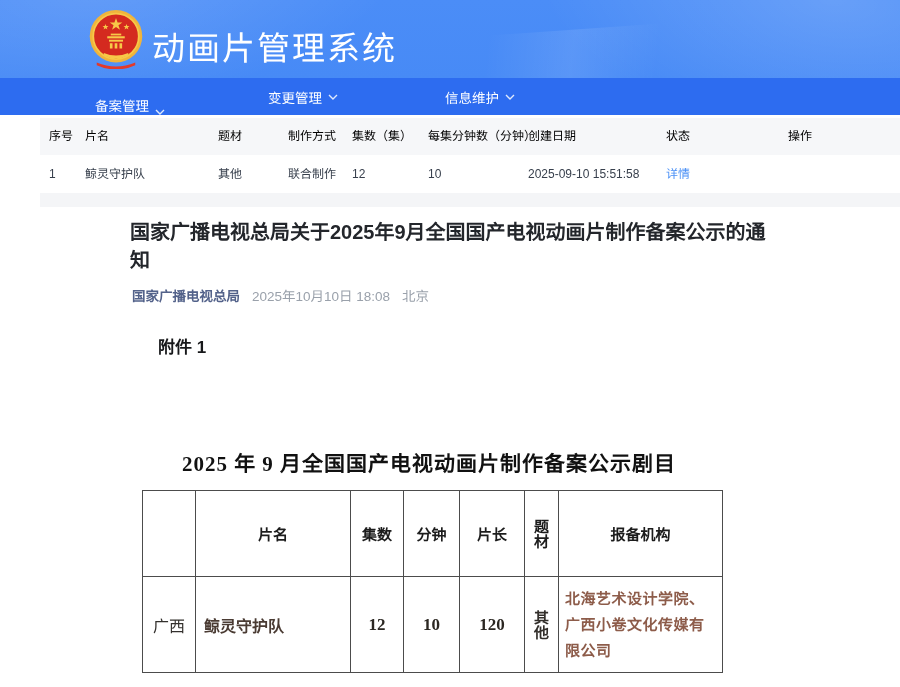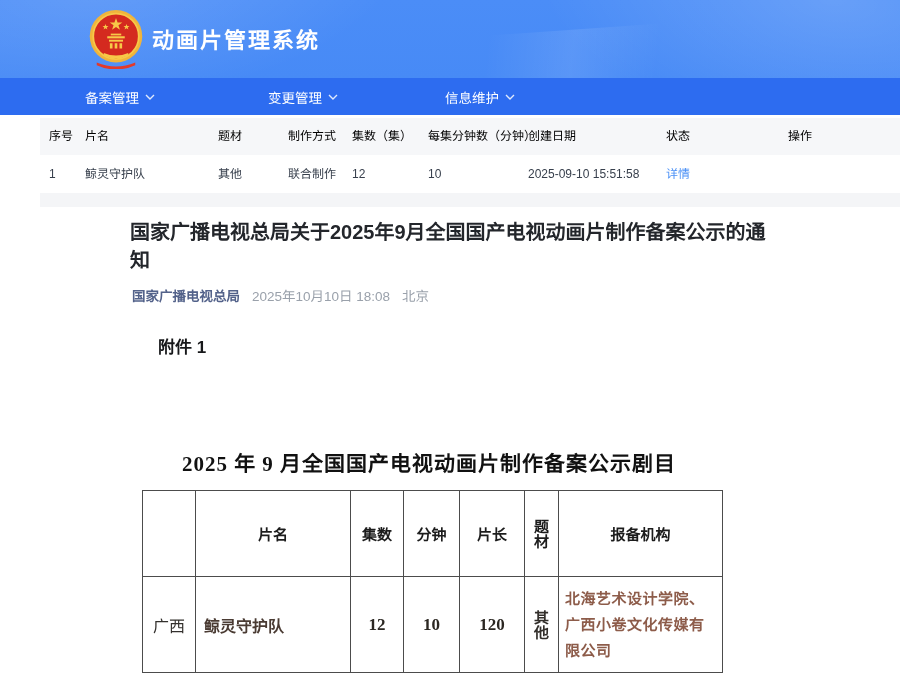--- a/index.html
+++ b/index.html
@@ -13,28 +13,28 @@
   .banner .swoosh1 { position:absolute; left:-60px; top:-30px; width:560px; height:160px;
             background:radial-gradient(ellipse at 30% 0%, rgba(255,255,255,.14) 0%, rgba(255,255,255,0) 55%);
             transform:rotate(-6deg); }
   .banner .swoosh2 { position:absolute; right:-80px; top:-60px; width:520px; height:220px;
             background:radial-gradient(ellipse at 70% 20%, rgba(255,255,255,.16) 0%, rgba(255,255,255,0) 58%);
             transform:rotate(8deg); }
   .banner .swoosh3 { position:absolute; right:120px; top:30px; width:420px; height:90px;
             background:linear-gradient(100deg, rgba(255,255,255,0) 30%, rgba(255,255,255,.10) 50%, rgba(255,255,255,0) 70%);
             transform:rotate(-4deg); }
   .emblem { position:absolute; left:88px; top:7px; width:56px; height:62px; }
-  .app-title { position:absolute; left:152px; top:22px; color:#ffffff; font-size:22px;
-               font-weight:bold; letter-spacing:2px; white-space:nowrap; }
+  .app-title { position:absolute; left:152px; top:22px; color:#ffffff; font-size:33px;
+               font-weight:normal; letter-spacing:2px; white-space:nowrap; }
 
   
   .navbar { position:absolute; left:0; top:78px; width:900px; height:37px; background:#2d6cf0; }
   .nav-item { position:absolute; top:0; height:37px; display:flex; align-items:center; gap:6px;
               color:#ffffff; font-size:13.5px; cursor:pointer; }
-  .nav-item.n0 { left:85px; } .nav-item.n1 { left:268px; } .nav-item.n2 { left:445px;text-align:right; }
+  .nav-item.n0 { left:95px;align-items:flex-end; } .nav-item.n1 { left:268px; } .nav-item.n2 { left:445px;text-align:right; }
   .chev { width:10px; height:6px; display:block; opacity:.85; }
 
   
   .records { position:absolute; left:40px; top:118px; width:860px; }
   .rt-row { display:flex; width:860px; }
   .rt-head { height:37px; line-height:37px; background:#f6f7f9; color:#000000; font-size:12px; }
   .rt-data { height:38px; line-height:38px; background:#ffffff; color:#38404d; font-size:12px; }
   .rt-cell { overflow:hidden; white-space:nowrap; }
   .c0 { width:45px; padding-left:9px; }
   .c1 { width:133px; } .c2 { width:70px; } .c3 { width:64px; } .c4 { width:76px; }

